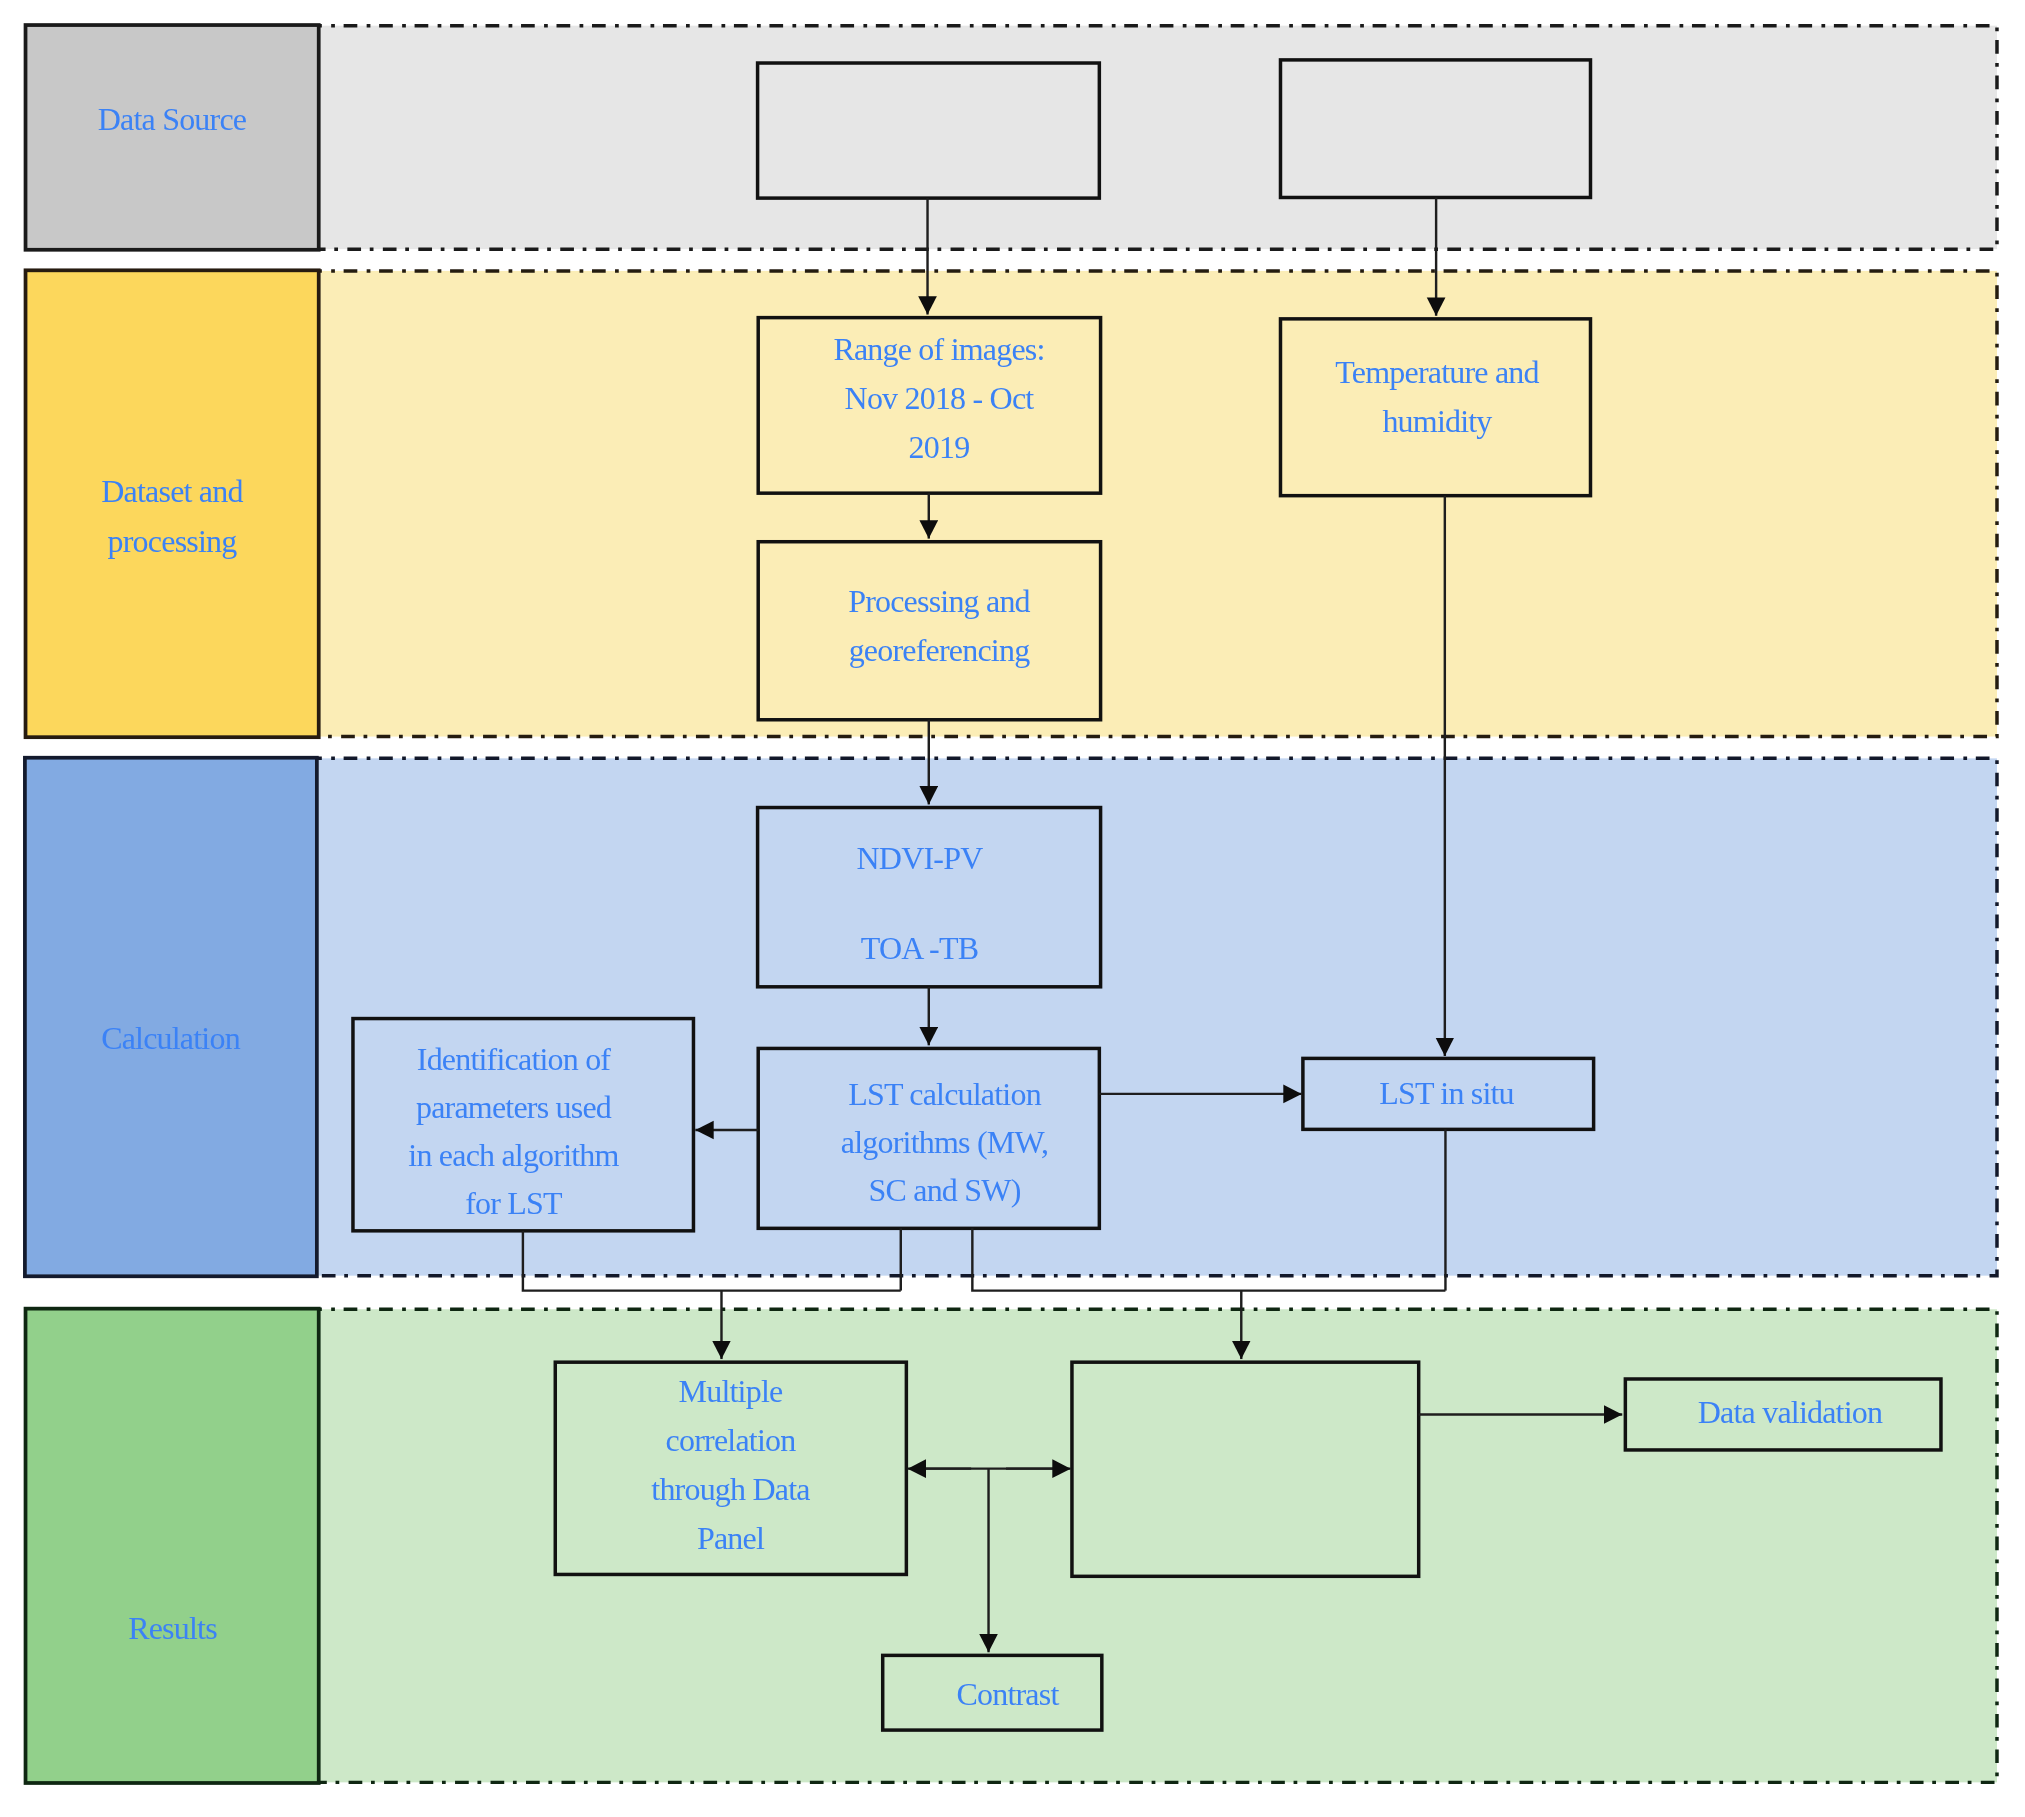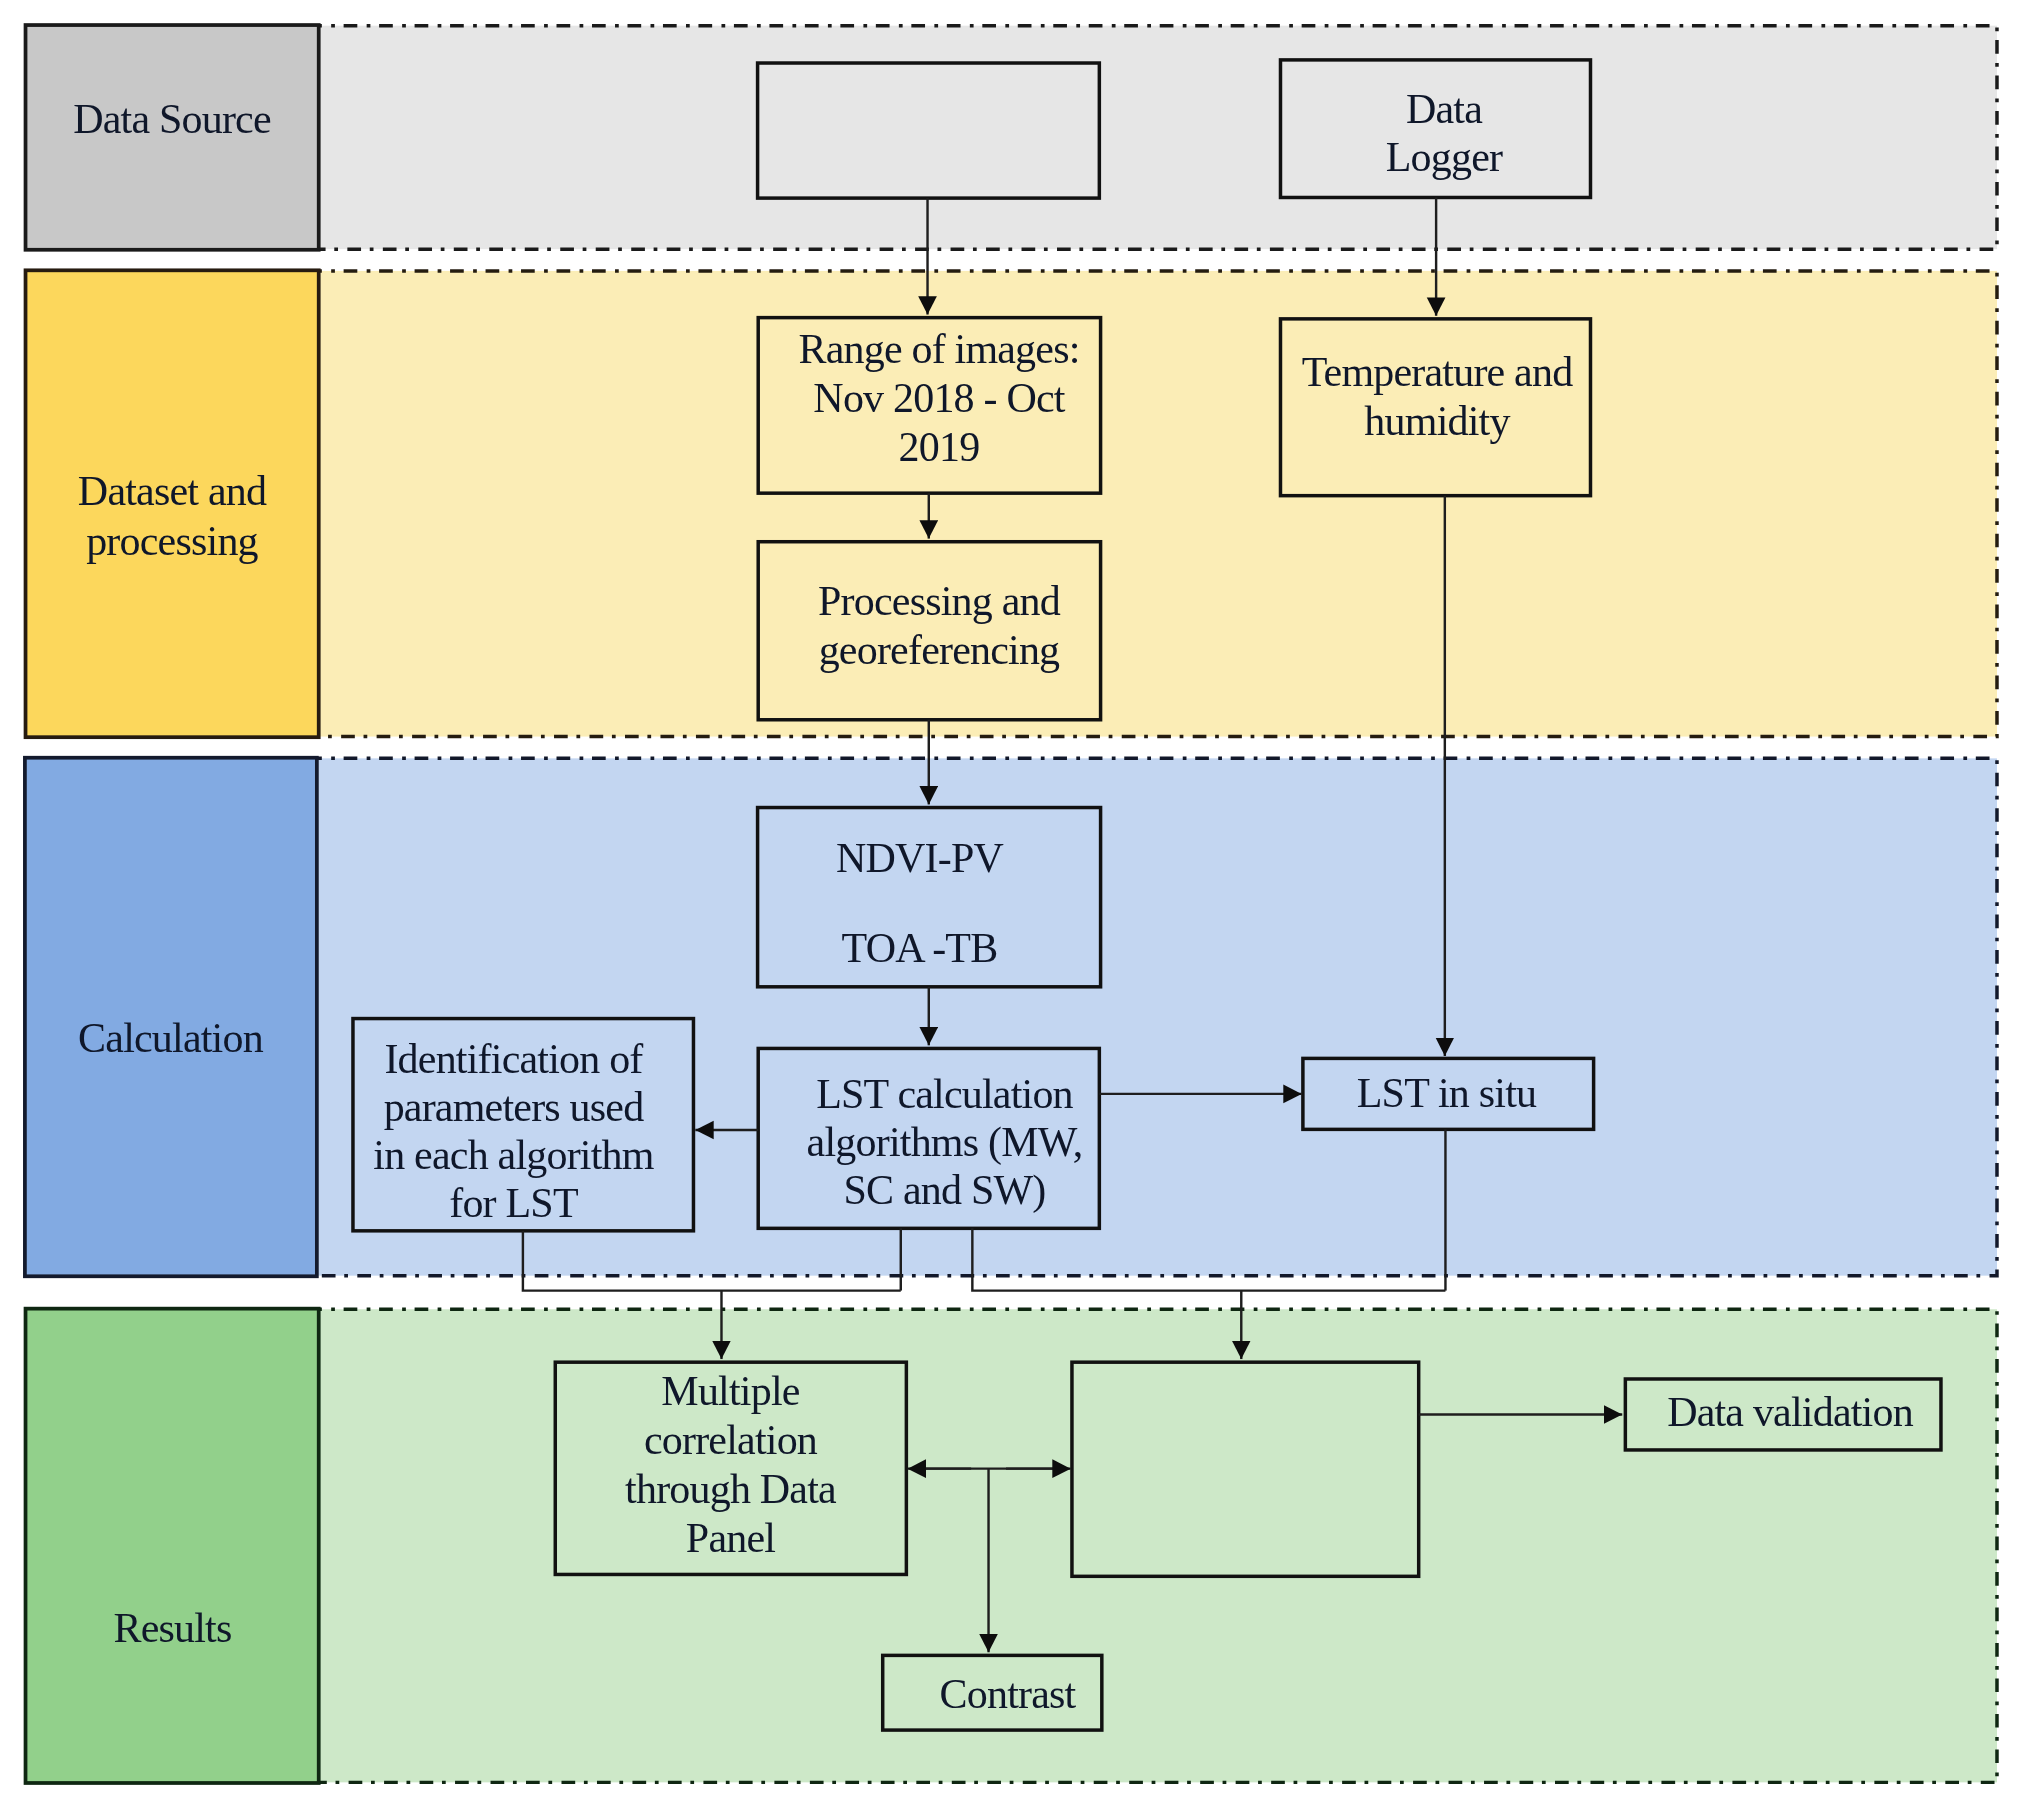--- a/index.html
+++ b/index.html
@@ -1,21 +1,21 @@
 <!DOCTYPE html>
 <html style="font-size:10px"><head>
 <meta charset="utf-8">
 <title>LST methodology flowchart</title>
 <style>
   html,body{margin:0;padding:0;background:#ffffff;}
   #page{position:relative;width:2025px;height:1818px;background:#ffffff;
         font-family:"Liberation Serif", serif;overflow:hidden;}
   svg.layer{position:absolute;left:0;top:0;width:2025px;height:1818px;}
-  .txt{position:absolute;box-sizing:border-box;text-align:center;color:#0f172a;
-       font-size:42px;letter-spacing:-0.8px;white-space:pre-line;}
+  .txt{position:absolute;box-sizing:border-box;text-align:center;color:#3b82f6;
+       font-size:32px;letter-spacing:-0.8px;white-space:pre-line;}
 </style>
 </head>
 <body>
 
 <div id="page">
 
   <svg class="layer" viewBox="0 0 3253 2920">
     <defs>
       <marker id="ah" markerWidth="31" markerHeight="31" refX="29.5" refY="15.5" orient="auto" markerUnits="userSpaceOnUse">
         <path d="M0,0.5 L29.5,15.5 L0,30.5 z" fill="#0d0d0d"></path>
@@ -74,22 +74,20 @@
       <path d="M2279,2272 L2606,2272" marker-end="url(#ah)"></path>
     </g>
   </svg>
 
   <div class="txt" style="left:25.5px;top:95px;width:293px;line-height:49px;">Data Source</div>
   <div class="txt" style="left:25.5px;top:466px;width:293px;line-height:50px;">Dataset and
 processing</div>
   <div class="txt" style="left:24px;top:1014px;width:293px;line-height:49px;">Calculation</div>
   <div class="txt" style="left:26px;top:1604px;width:293px;line-height:49px;">Results</div>
 
-  <div class="txt" style="left:1289px;top:85px;width:310px;line-height:48px;">Data
-Logger</div>
   <div class="txt" style="left:768px;top:325px;width:342px;line-height:49px;">Range of images:
 Nov 2018 - Oct
 2019</div>
   <div class="txt" style="left:1282px;top:348px;width:310px;line-height:49px;">Temperature and
 humidity</div>
   <div class="txt" style="left:768px;top:577px;width:342px;line-height:49px;">Processing and
 georeferencing</div>
   <div class="txt" style="left:343px;top:1035px;width:341px;line-height:48px;">Identification of
 parameters used
 in each algorithm

